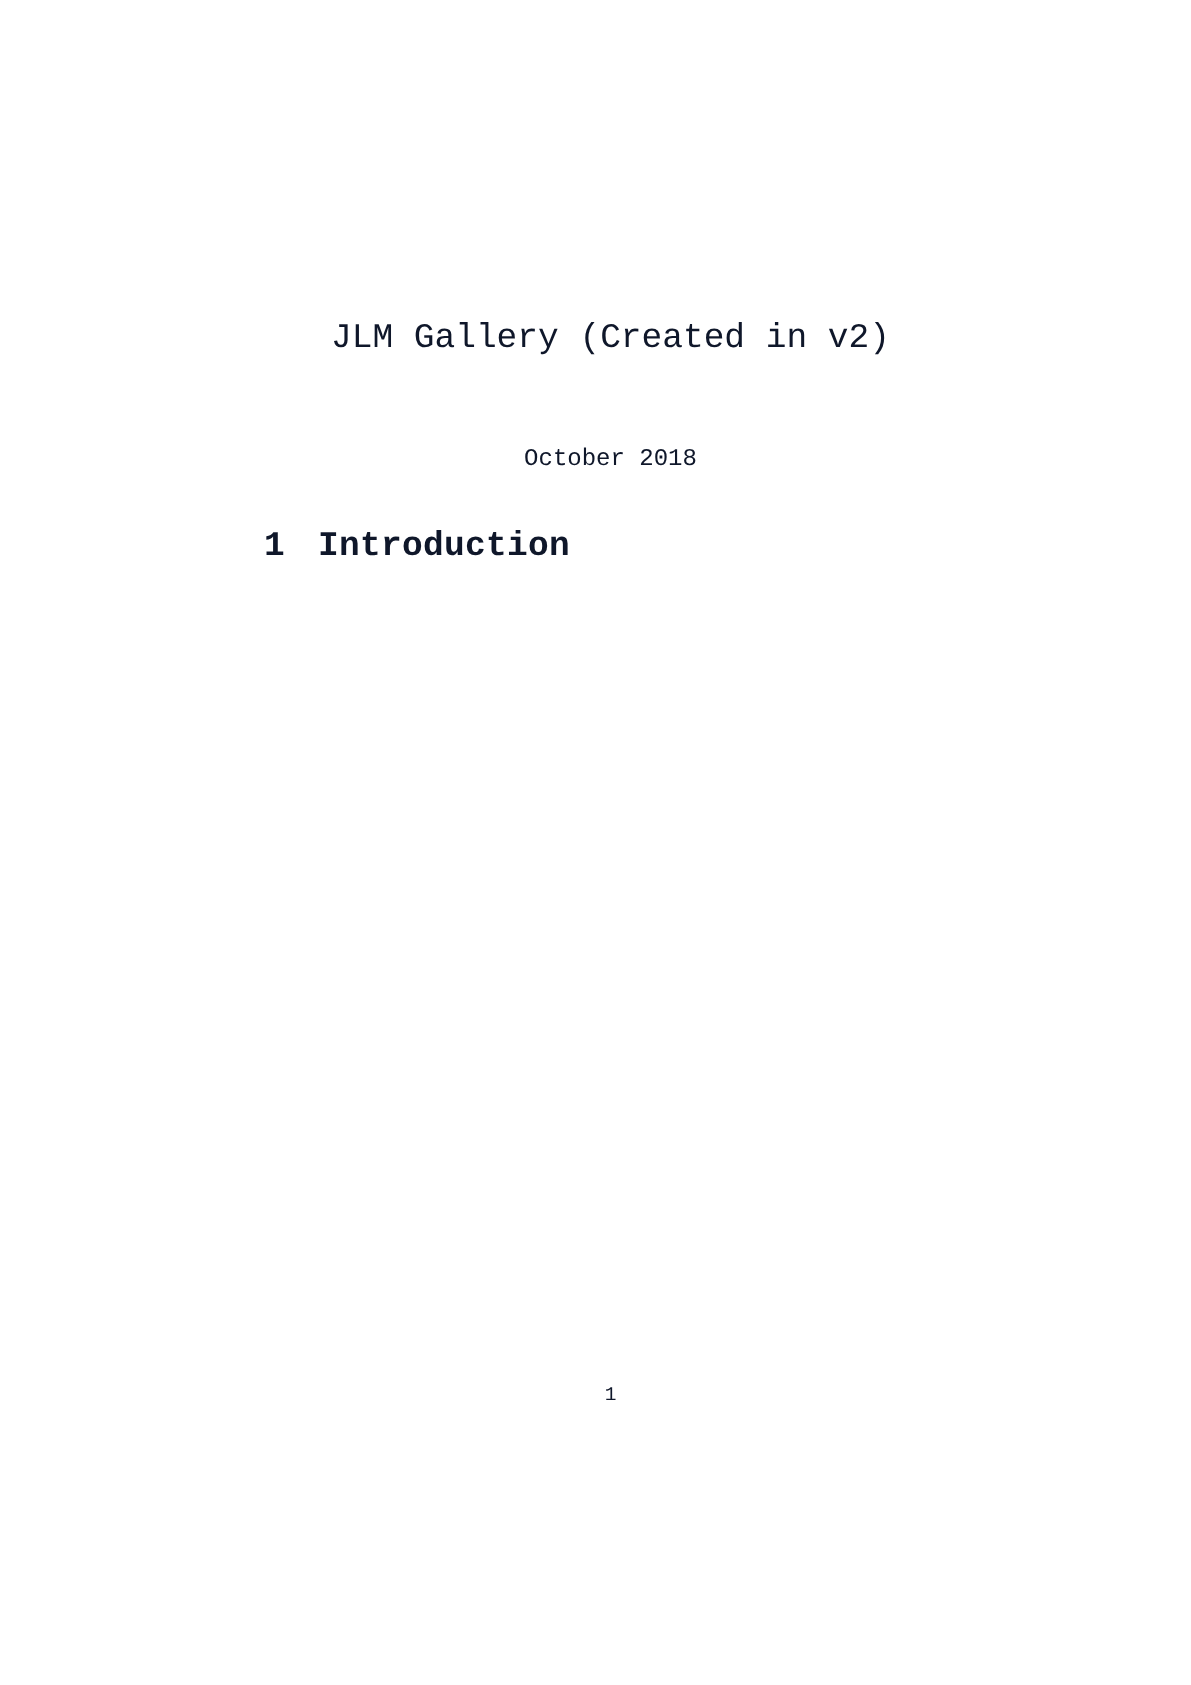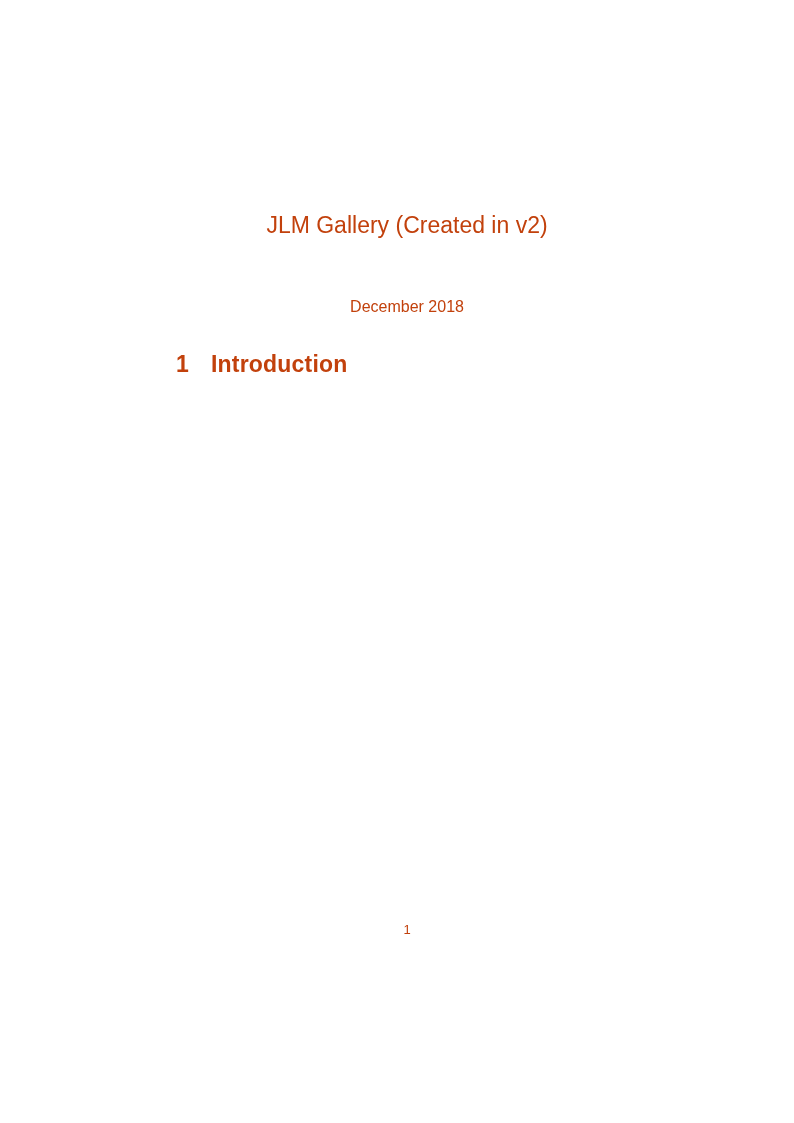--- a/index.html
+++ b/index.html
@@ -6,22 +6,22 @@
     margin: 0;
     padding: 0;
     background: #ffffff;
   }
   .page {
     position: relative;
     width: 794px;
     height: 1123px;
     background: #ffffff;
     overflow: hidden;
-    font-family: Liberation Sans, sans-serif;
-    color: #c2410c;
+    font-family: Liberation Mono, monospace;
+    color: #0f172a;
   }
   
   .doc-title {
     position: absolute;
     top: 212px;
     left: 176px;
     width: 462px;
     text-align: center;
     font-size: 23px;
     line-height: 1.2;
@@ -69,21 +69,21 @@
   }
 </style>
 </head>
 <body>
 
 <div class="page">
 
   <div class="doc-title">JLM Gallery (Created in v2)</div>
 
 
-  <div class="doc-date">December 2018</div>
+  <div class="doc-date">October 2018</div>
 
   <div class="section-heading">
     <span class="sec-num">1</span><span>Introduction</span>
   </div>
 
   <div class="page-number">1</div>
 
 </div>
 
 </body></html>

